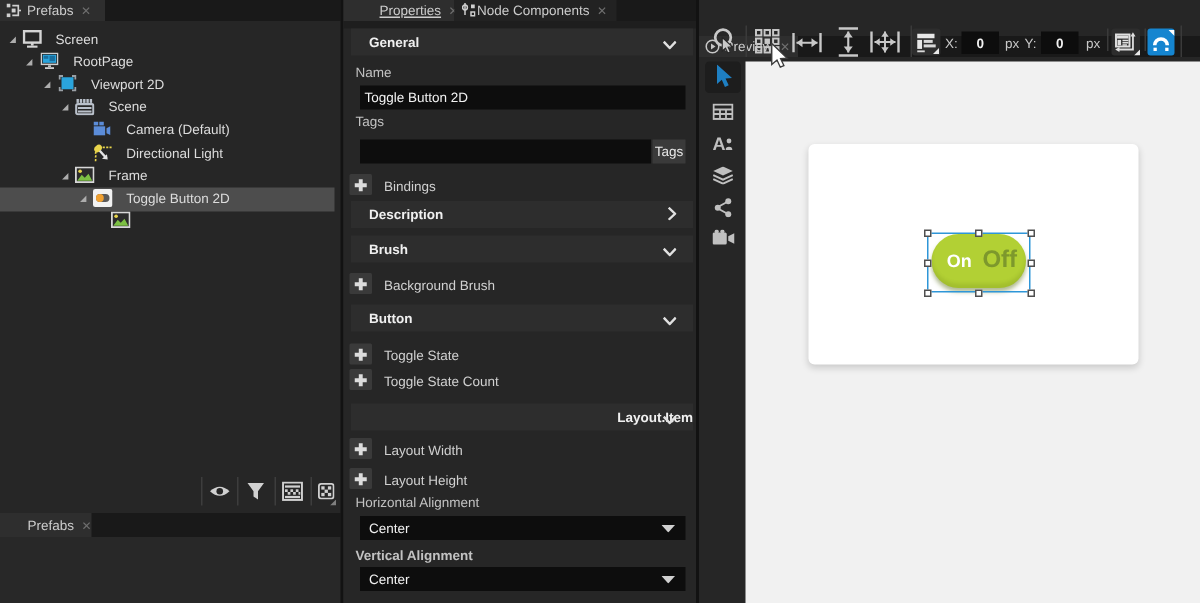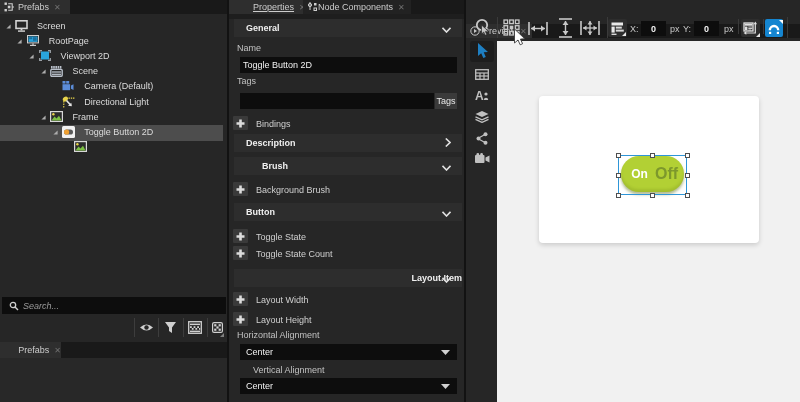--- a/index.html
+++ b/index.html
@@ -117,27 +117,20 @@
           <circle cx="4.6" cy="6" r="2.6" fill="#f0a030"></circle>
         </svg></div>
       <div class="abs" style="left:84.2px; top:110.49999999999999px; height:15.2px; display:flex; align-items:center; white-space:nowrap;">Toggle Button 2D</div>
       <div class="abs" style="left:74px; top:127.29999999999998px; width:13px; height:13px;"><svg width="13" height="11" viewBox="0 0 13 11">
           <rect x="0.6" y="0.6" width="11.8" height="9.8" fill="#2b2b2b" stroke="#d8d8d8" stroke-width="1.2"></rect>
           <circle cx="3.4" cy="3.2" r="1.2" fill="#e8d44b"></circle>
           <path d="M1.5 9.5 L4.5 5.5 L6.5 7.5 L9 4.8 L11.5 9.5 Z" fill="#7cc043"></path>
         </svg></div>
     </div>
 
-  <div class="inp" style="left:2px; top:297px; width:224px; height:17px;">
-    <svg style="margin-left:7px;" width="10" height="10" viewBox="0 0 10 10">
-        <circle cx="4" cy="4" r="2.7" fill="none" stroke="#cfcfcf" stroke-width="1.3"></circle>
-        <line x1="6" y1="6" x2="9" y2="9" stroke="#cfcfcf" stroke-width="1.4"></line>
-      </svg>
-    <span style="font-style:italic; color:#9a9a9a; margin-left:4px;">Search...</span>
-  </div>
 
   <div class="abs" id="ltoolbar" style="left:0; top:316px; width:227px; height:22px;">
 <div class="vsep" style="left:134px; top:2px; height:19px;"></div>
 <div class="vsep" style="left:158px; top:2px; height:19px;"></div>
 <div class="vsep" style="left:183px; top:2px; height:19px;"></div>
 <div class="vsep" style="left:207px; top:2px; height:19px;"></div>
 <svg class="abs" style="left:139px; top:6px;" width="15" height="11" viewBox="0 0 15 11">
         <path d="M1 5.5 Q7.5 -0.5 14 5.5 Q7.5 11.5 1 5.5 Z" fill="#d0d0d0"></path>
         <circle cx="7.5" cy="5.5" r="2.2" fill="#262626"></circle>
       </svg>
@@ -234,21 +227,21 @@
         </svg>
       </div>
       <div class="prow" style="left:27px; top:118.5px;">Bindings</div>
       <div class="sechdr" style="top:134px;">
         <span style="margin-left:12px;">Description</span>
         <span style="position:absolute; right:11px; top:4px;"><svg width="6" height="9" viewBox="0 0 6 9">
             <path d="M0.8 0.5 L5 4.5 L0.8 8.5" stroke="#e0e0e0" stroke-width="1.6" fill="none"></path>
           </svg></span>
       </div>
       <div class="sechdr" style="top:157px;">
-        <span style="margin-left:28px;">Brush</span>
+        <span style="margin-left:12px;">Brush</span>
         <span style="position:absolute; right:11px; top:6px;"><svg width="9" height="6" viewBox="0 0 9 6">
             <path d="M0.5 0.8 L4.5 5 L8.5 0.8" stroke="#e0e0e0" stroke-width="1.6" fill="none"></path>
           </svg></span>
       </div>
       <div class="plus" style="left:4px; top:182px;">
         <svg width="9" height="9" viewBox="0 0 9 9">
           <path d="M4.5 0.5 V8.5 M0.5 4.5 H8.5" stroke="#dcdcdc" stroke-width="2.6"></path>
         </svg>
       </div>
       <div class="prow" style="left:27px; top:184.5px;">Background Brush</div>
@@ -288,21 +281,21 @@
         </svg>
       </div>
       <div class="prow" style="left:27px; top:314.5px;">Layout Height</div>
       <div class="lbl" style="left:8px; top:330px;">Horizontal Alignment</div>
       <div class="inp" style="left:11px; top:344px; width:217px; height:16px;">
         <span style="margin-left:6px; color:#f2f2f2;">Center</span>
         <svg style="position:absolute; right:7px; top:6px;" width="9" height="5" viewBox="0 0 9 5">
           <path d="M0 0 H9 L4.5 5 Z" fill="#d0d0d0"></path>
         </svg>
       </div>
-      <div class="lbl" style="left:24px; top:365px;">Vertical Alignment</div>
+      <div class="lbl" style="left:8px; top:365px;font-weight:bold;">Vertical Alignment</div>
       <div class="inp" style="left:11px; top:378px; width:217px; height:16px;">
         <span style="margin-left:6px; color:#f2f2f2;">Center</span>
         <svg style="position:absolute; right:7px; top:6px;" width="9" height="5" viewBox="0 0 9 5">
           <path d="M0 0 H9 L4.5 5 Z" fill="#d0d0d0"></path>
         </svg>
       </div>
     </div>
 </div>
 
 <div class="abs" style="left:464px; top:0; width:2px; height:402px; background:#121212;"></div>

